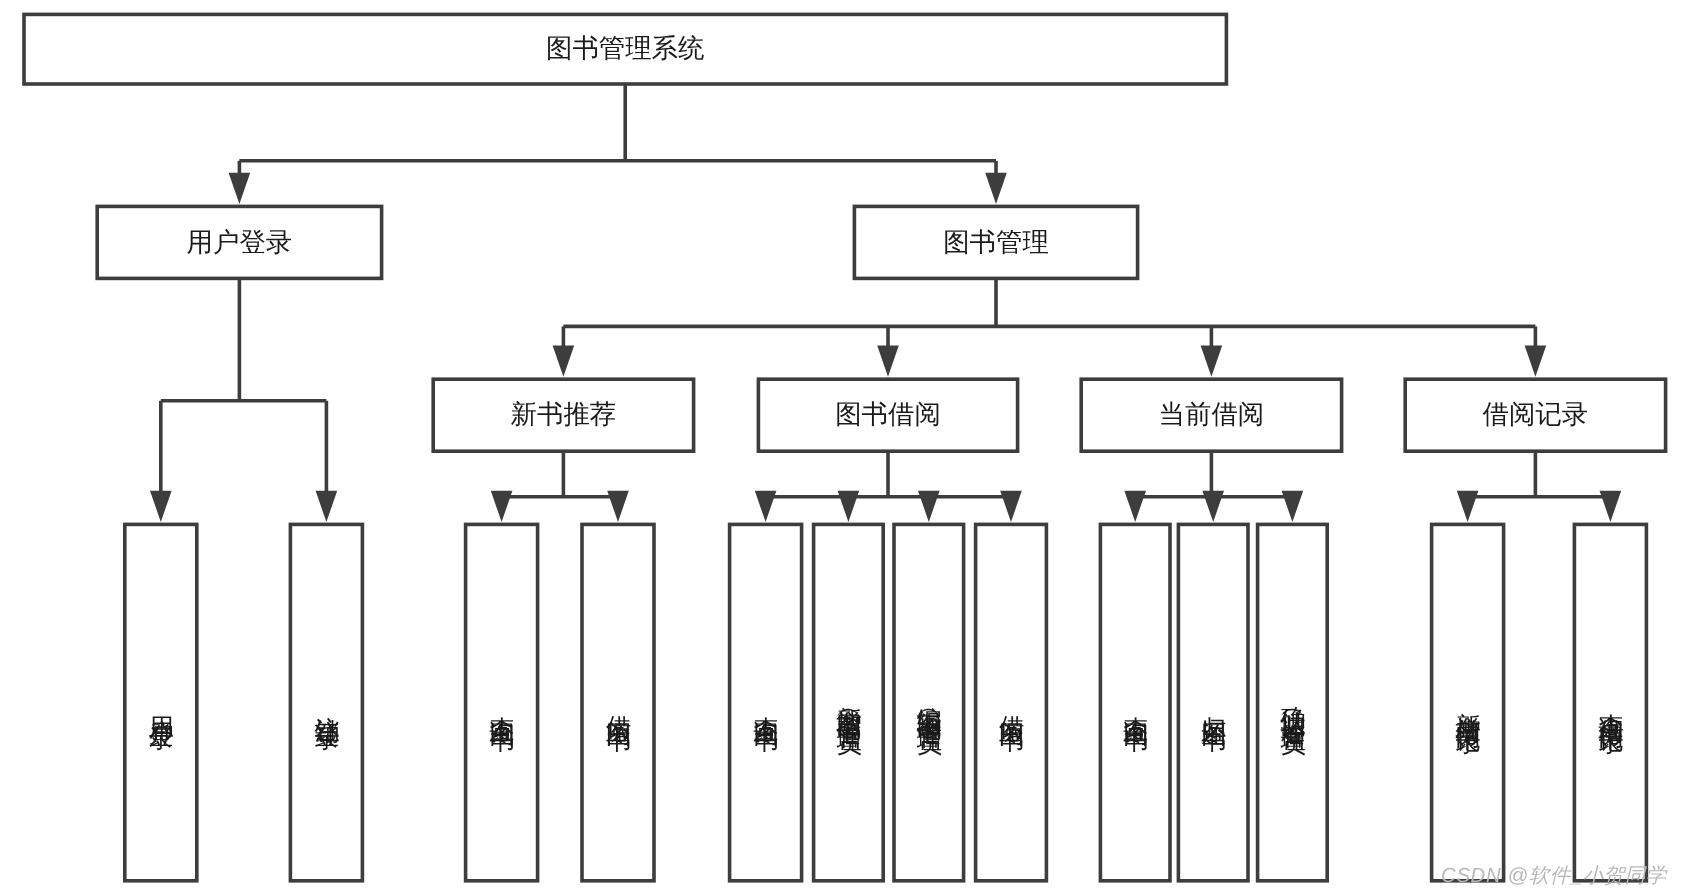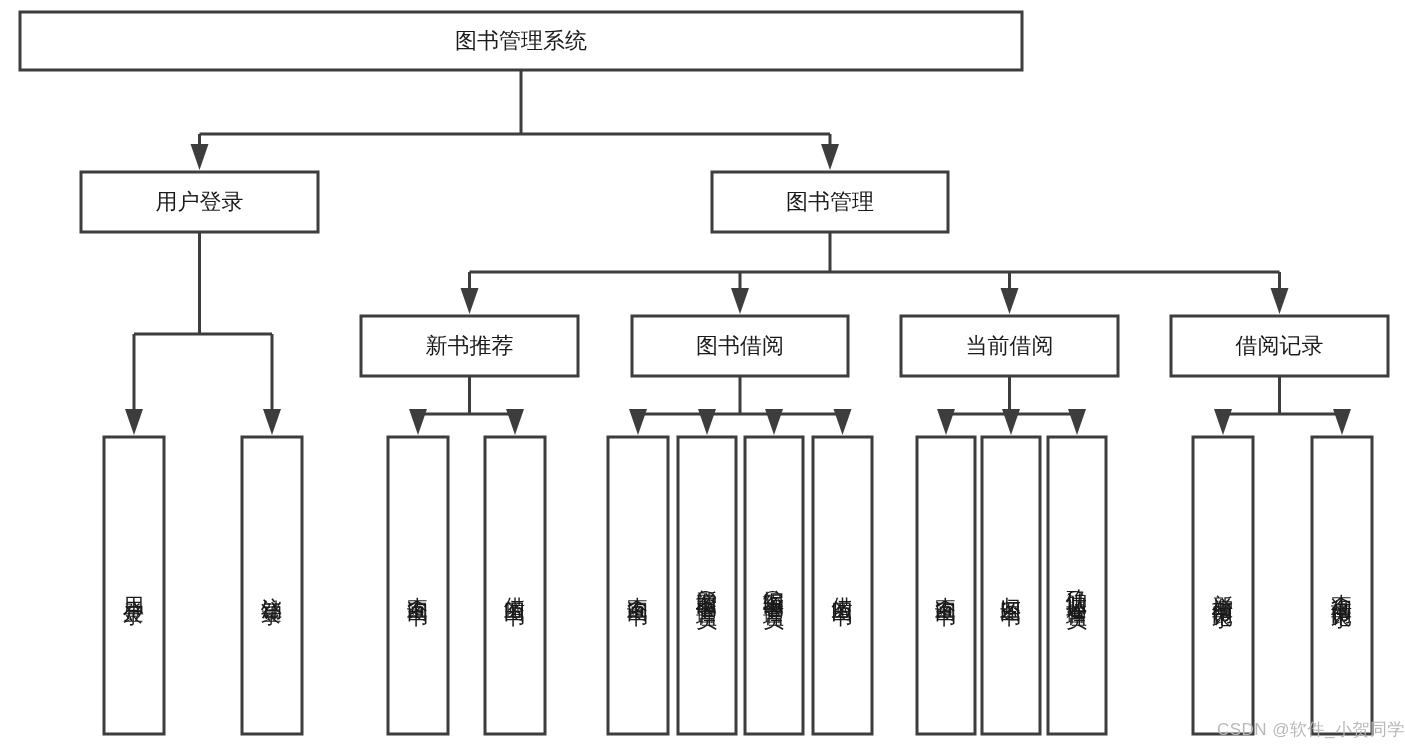--- a/index.html
+++ b/index.html
@@ -58,27 +58,28 @@
     letter-spacing: 3px;
     line-height: 1;
     display: flex;
     align-items: center;
     justify-content: center;
     white-space: nowrap;
     pointer-events: none;
   }
   .watermark {
     position: absolute;
-    right: 0;
+    right: 16px;
     bottom: 6px;
     font-family: "Liberation Sans", "DejaVu Sans", sans-serif;
     font-size: 17px;
     color: #b8b8b8;
     letter-spacing: 0.5px;
     white-space: nowrap;
+    font-style: italic;
   }
 </style>
 </head>
 <body>
 
 <div id="diagram-root">
   <svg class="diagram" viewBox="0 0 1405 747">
     <g id="connectors">
         <path d="M 521 70 L 521 134" class="connector"></path>
         <path d="M 199.5 134 L 830 134" class="connector"></path>

